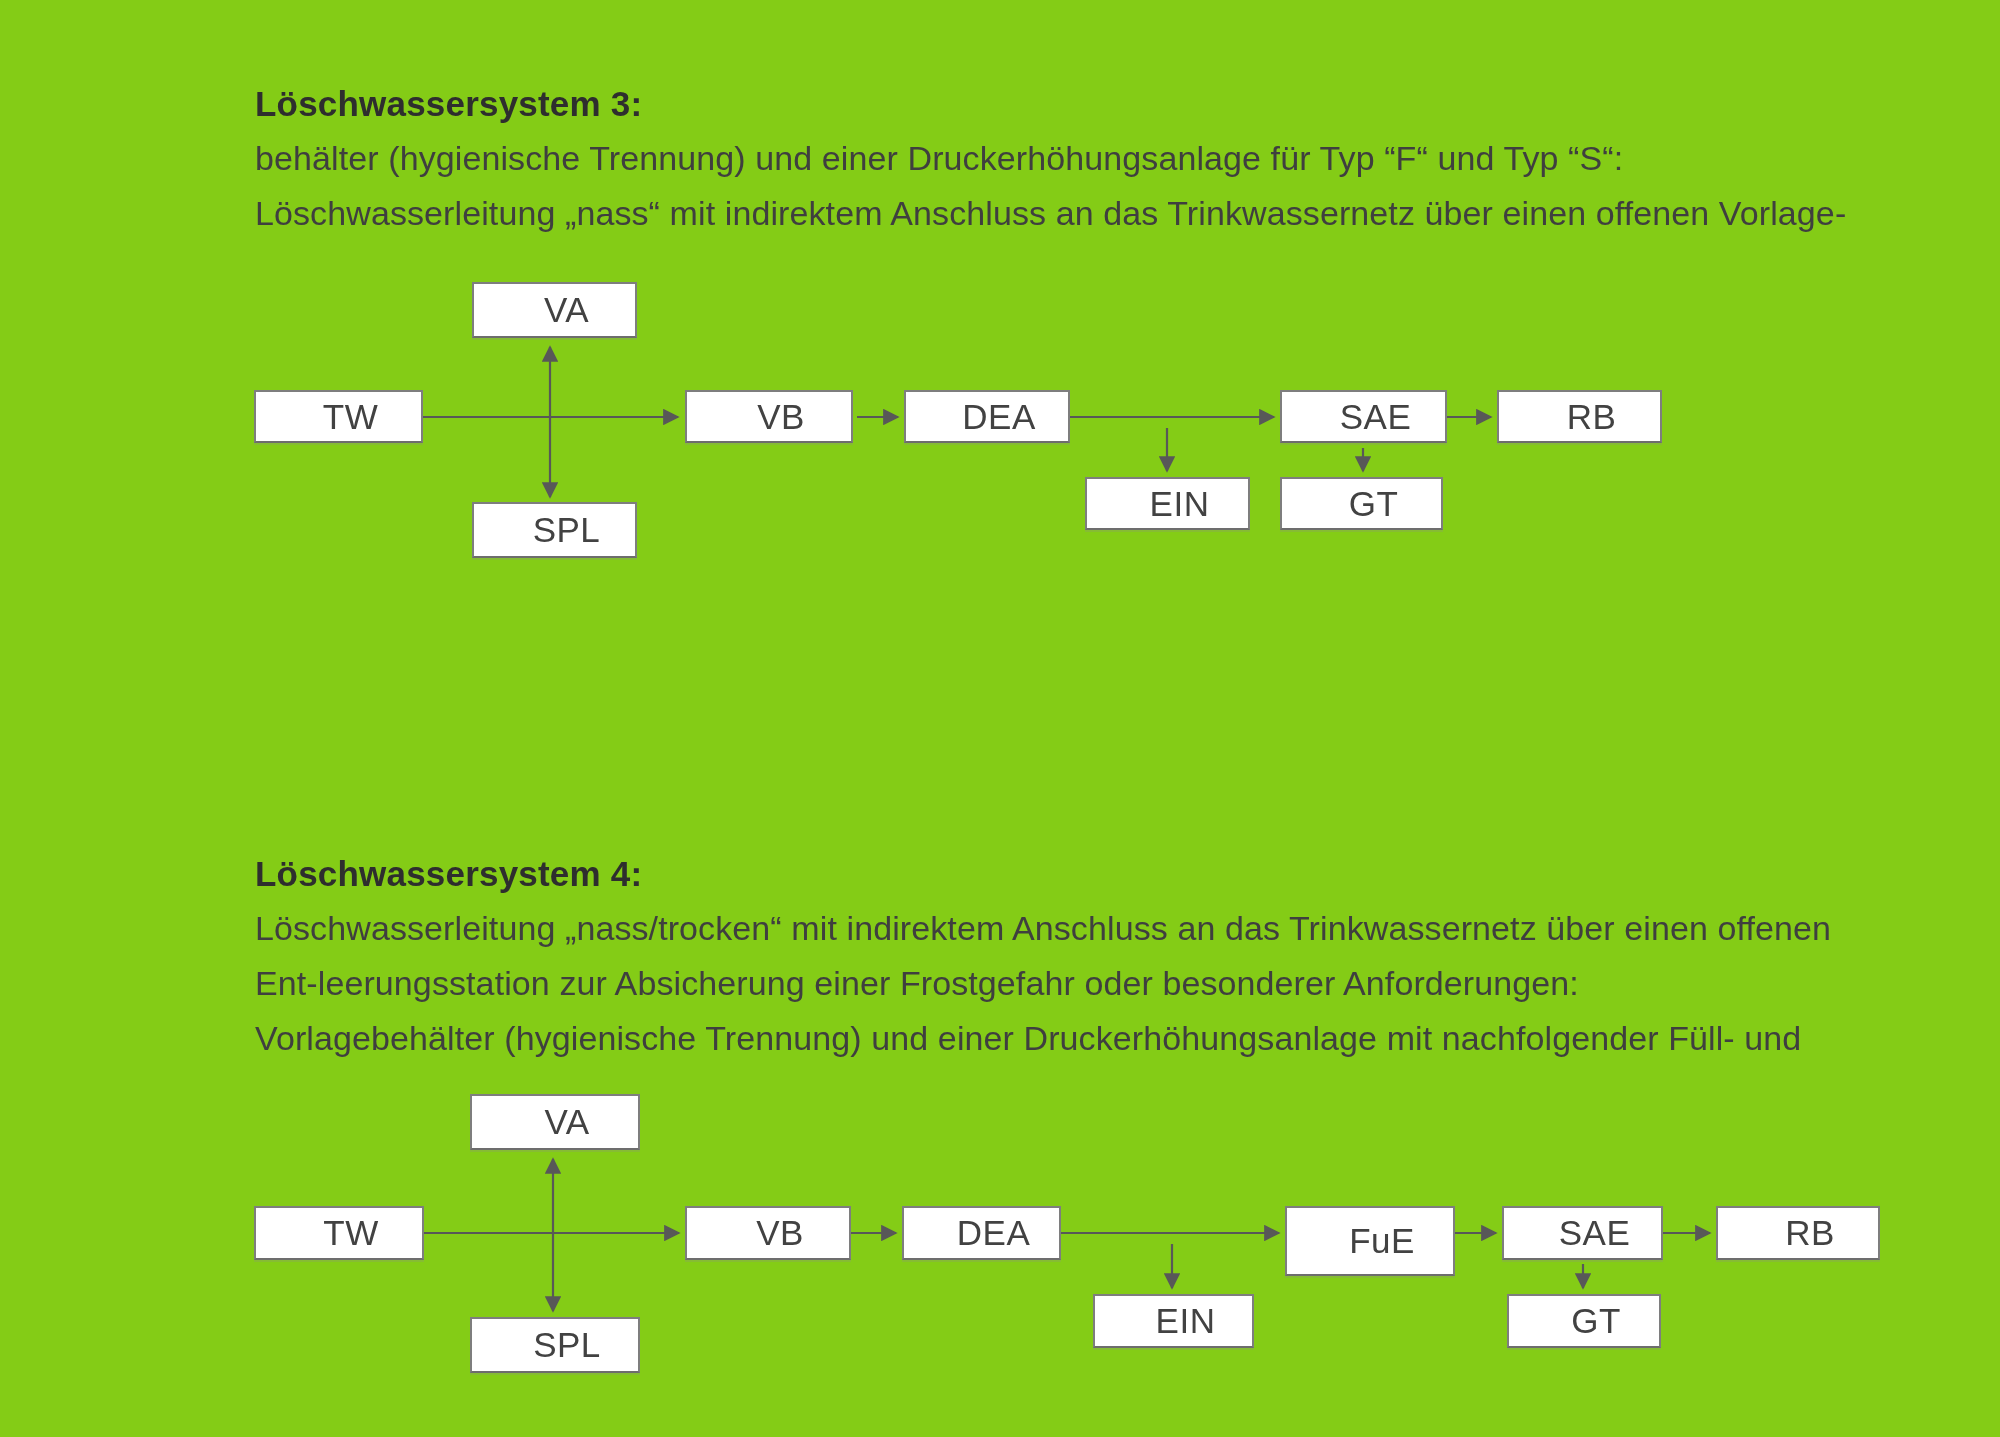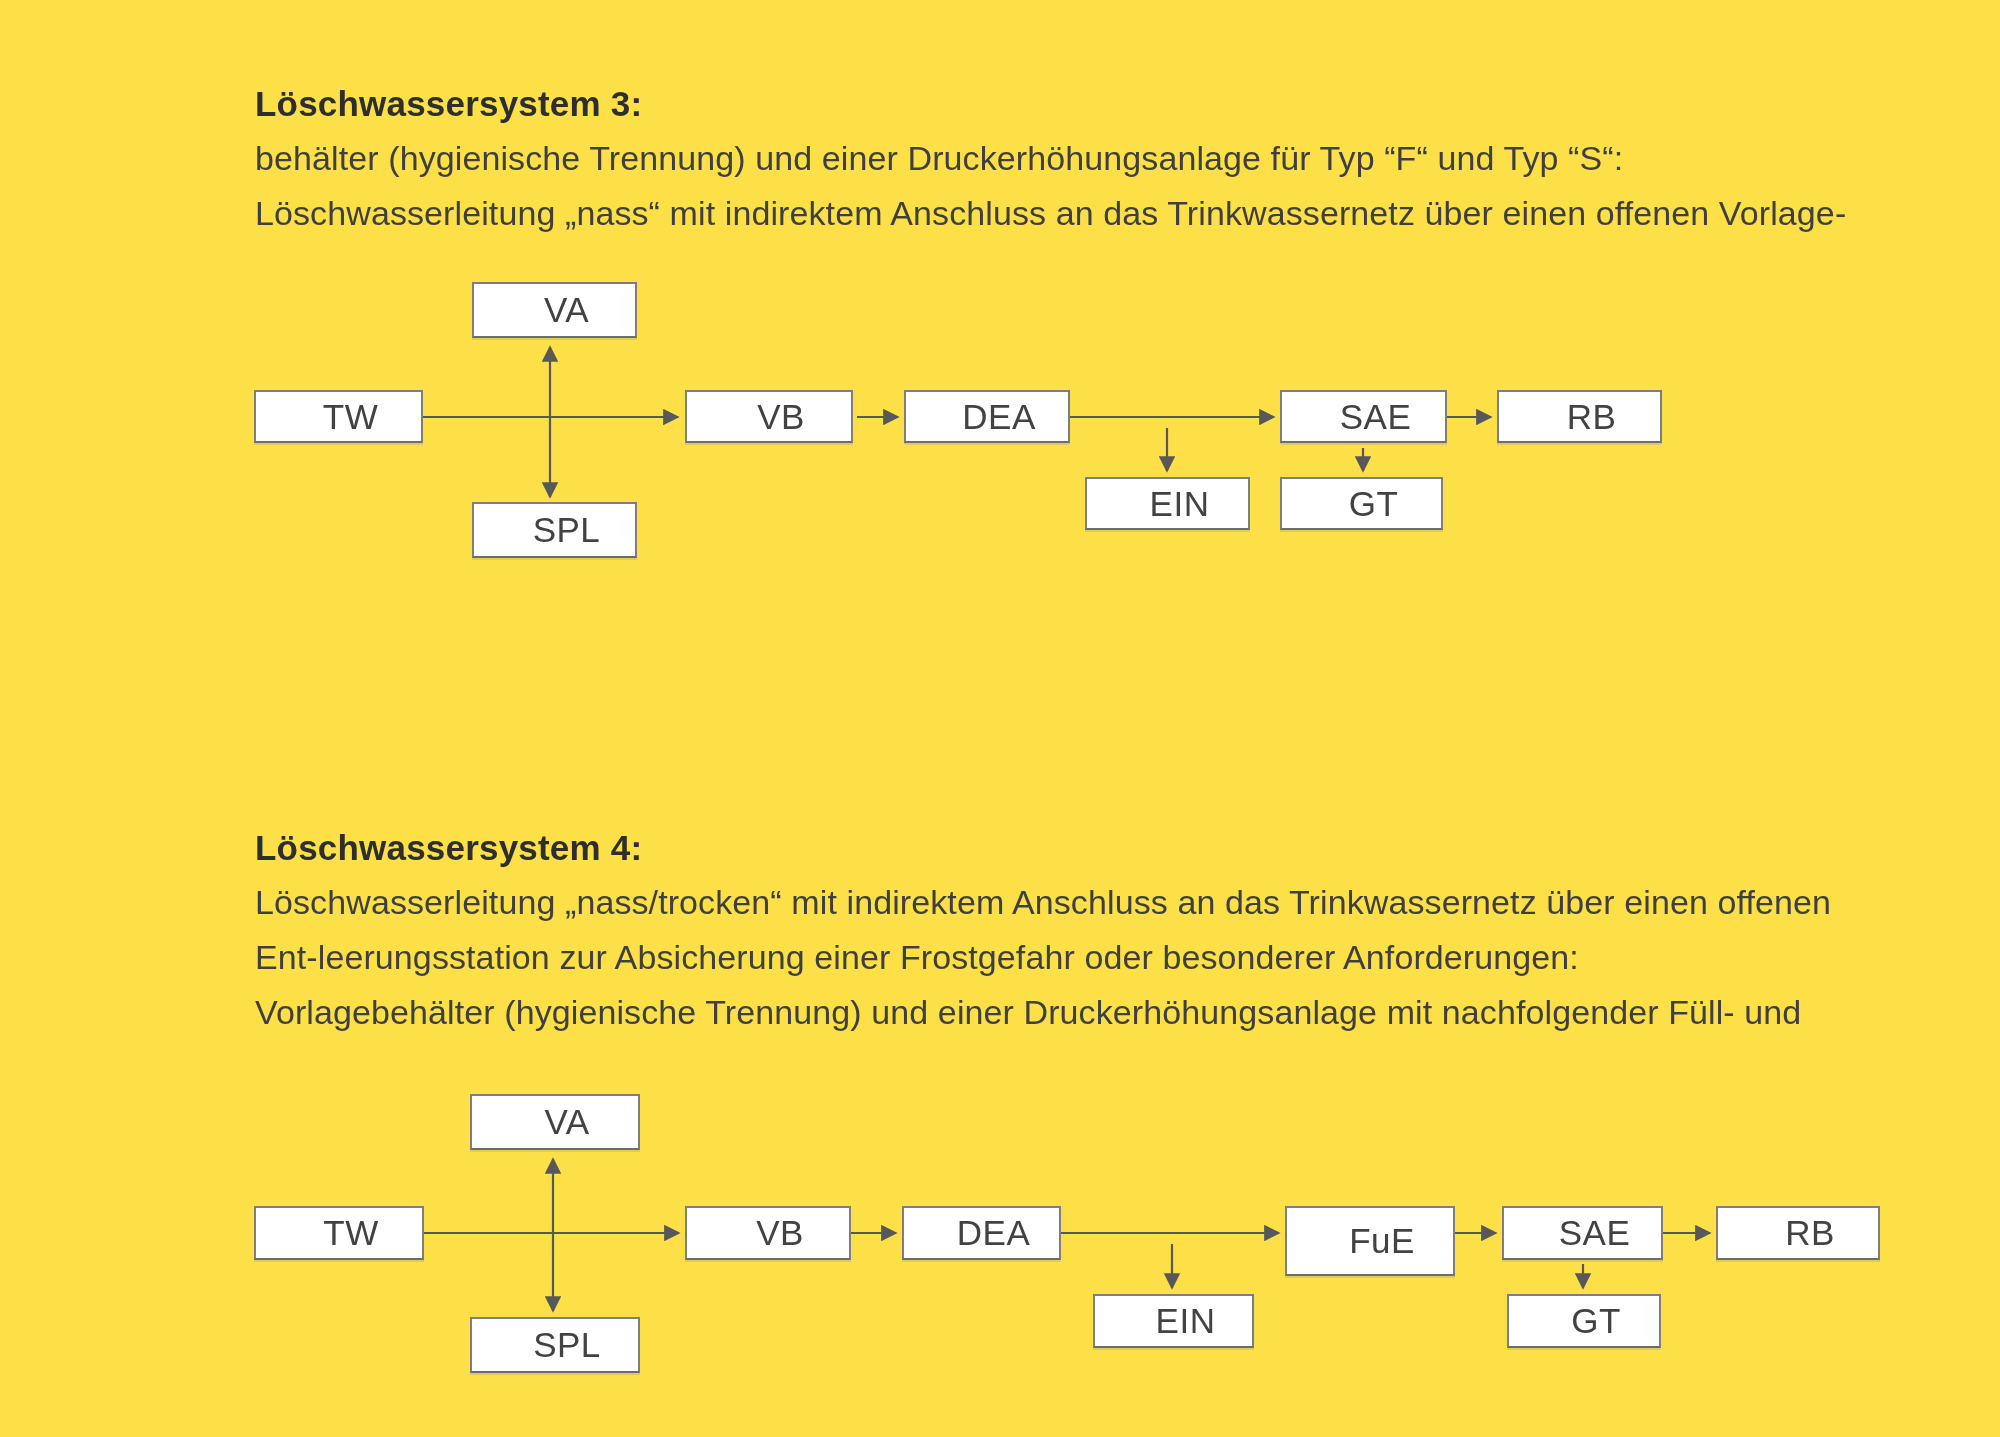--- a/index.html
+++ b/index.html
@@ -4,21 +4,21 @@
 <style>
   html,body{margin:0;padding:0;}
   body{
     width:2000px;height:1437px;
     background:#fdfdfd;
     font-family:"Liberation Sans", sans-serif;
     color:#3f3f3f;
     position:relative;
     overflow:hidden;
   }
-  .page{position:absolute;inset:0;background:#fde047;}
+  .page{position:absolute;inset:0;background:#84cc16;}
   .text-block{position:absolute;left:255px;width:1680px;}
   .text-block h2{
     margin:0;font-size:35px;line-height:55px;font-weight:bold;color:#2e2e2e;
     letter-spacing:0.2px;
   }
   .text-block p{
     margin:0;font-size:34px;line-height:55px;color:#3f3f3f;letter-spacing:0.1px;
     white-space:nowrap;
   }
   .diagram{position:absolute;left:0;width:2000px;}
@@ -67,21 +67,21 @@
     <div class="node" style="left:472px;top:22px;width:165px;height:56px;">VA</div>
     <div class="node" style="left:472px;top:242px;width:165px;height:56px;">SPL</div>
     <div class="node" style="left:685px;top:130px;width:168px;height:53px;">VB</div>
     <div class="node" style="left:904px;top:130px;width:166px;height:53px;">DEA</div>
     <div class="node" style="left:1085px;top:217px;width:165px;height:53px;">EIN</div>
     <div class="node" style="left:1280px;top:130px;width:167px;height:53px;">SAE</div>
     <div class="node" style="left:1280px;top:217px;width:163px;height:53px;">GT</div>
     <div class="node" style="left:1497px;top:130px;width:165px;height:53px;">RB</div>
   </div>
 
-  <section class="text-block" style="top:820px;">
+  <section class="text-block" style="top:846px;">
     <h2>Löschwassersystem 4:</h2>
     <p>Löschwasserleitung „nass/trocken“ mit indirektem Anschluss an das Trinkwassernetz über einen offenen</p>
     <p>Ent-leerungsstation zur Absicherung einer Frostgefahr oder besonderer Anforderungen:</p>
     <p>Vorlagebehälter (hygienische Trennung) und einer Druckerhöhungsanlage mit nachfolgender Füll- und</p>
   </section>
 
   <div class="diagram" style="top:1080px;height:357px;">
     <svg width="2000" height="357" viewBox="0 0 2000 357">
       <defs>
         <marker id="ah2" viewBox="0 0 10 10" refX="9" refY="5" markerWidth="7.5" markerHeight="7.5" orient="auto-start-reverse">

